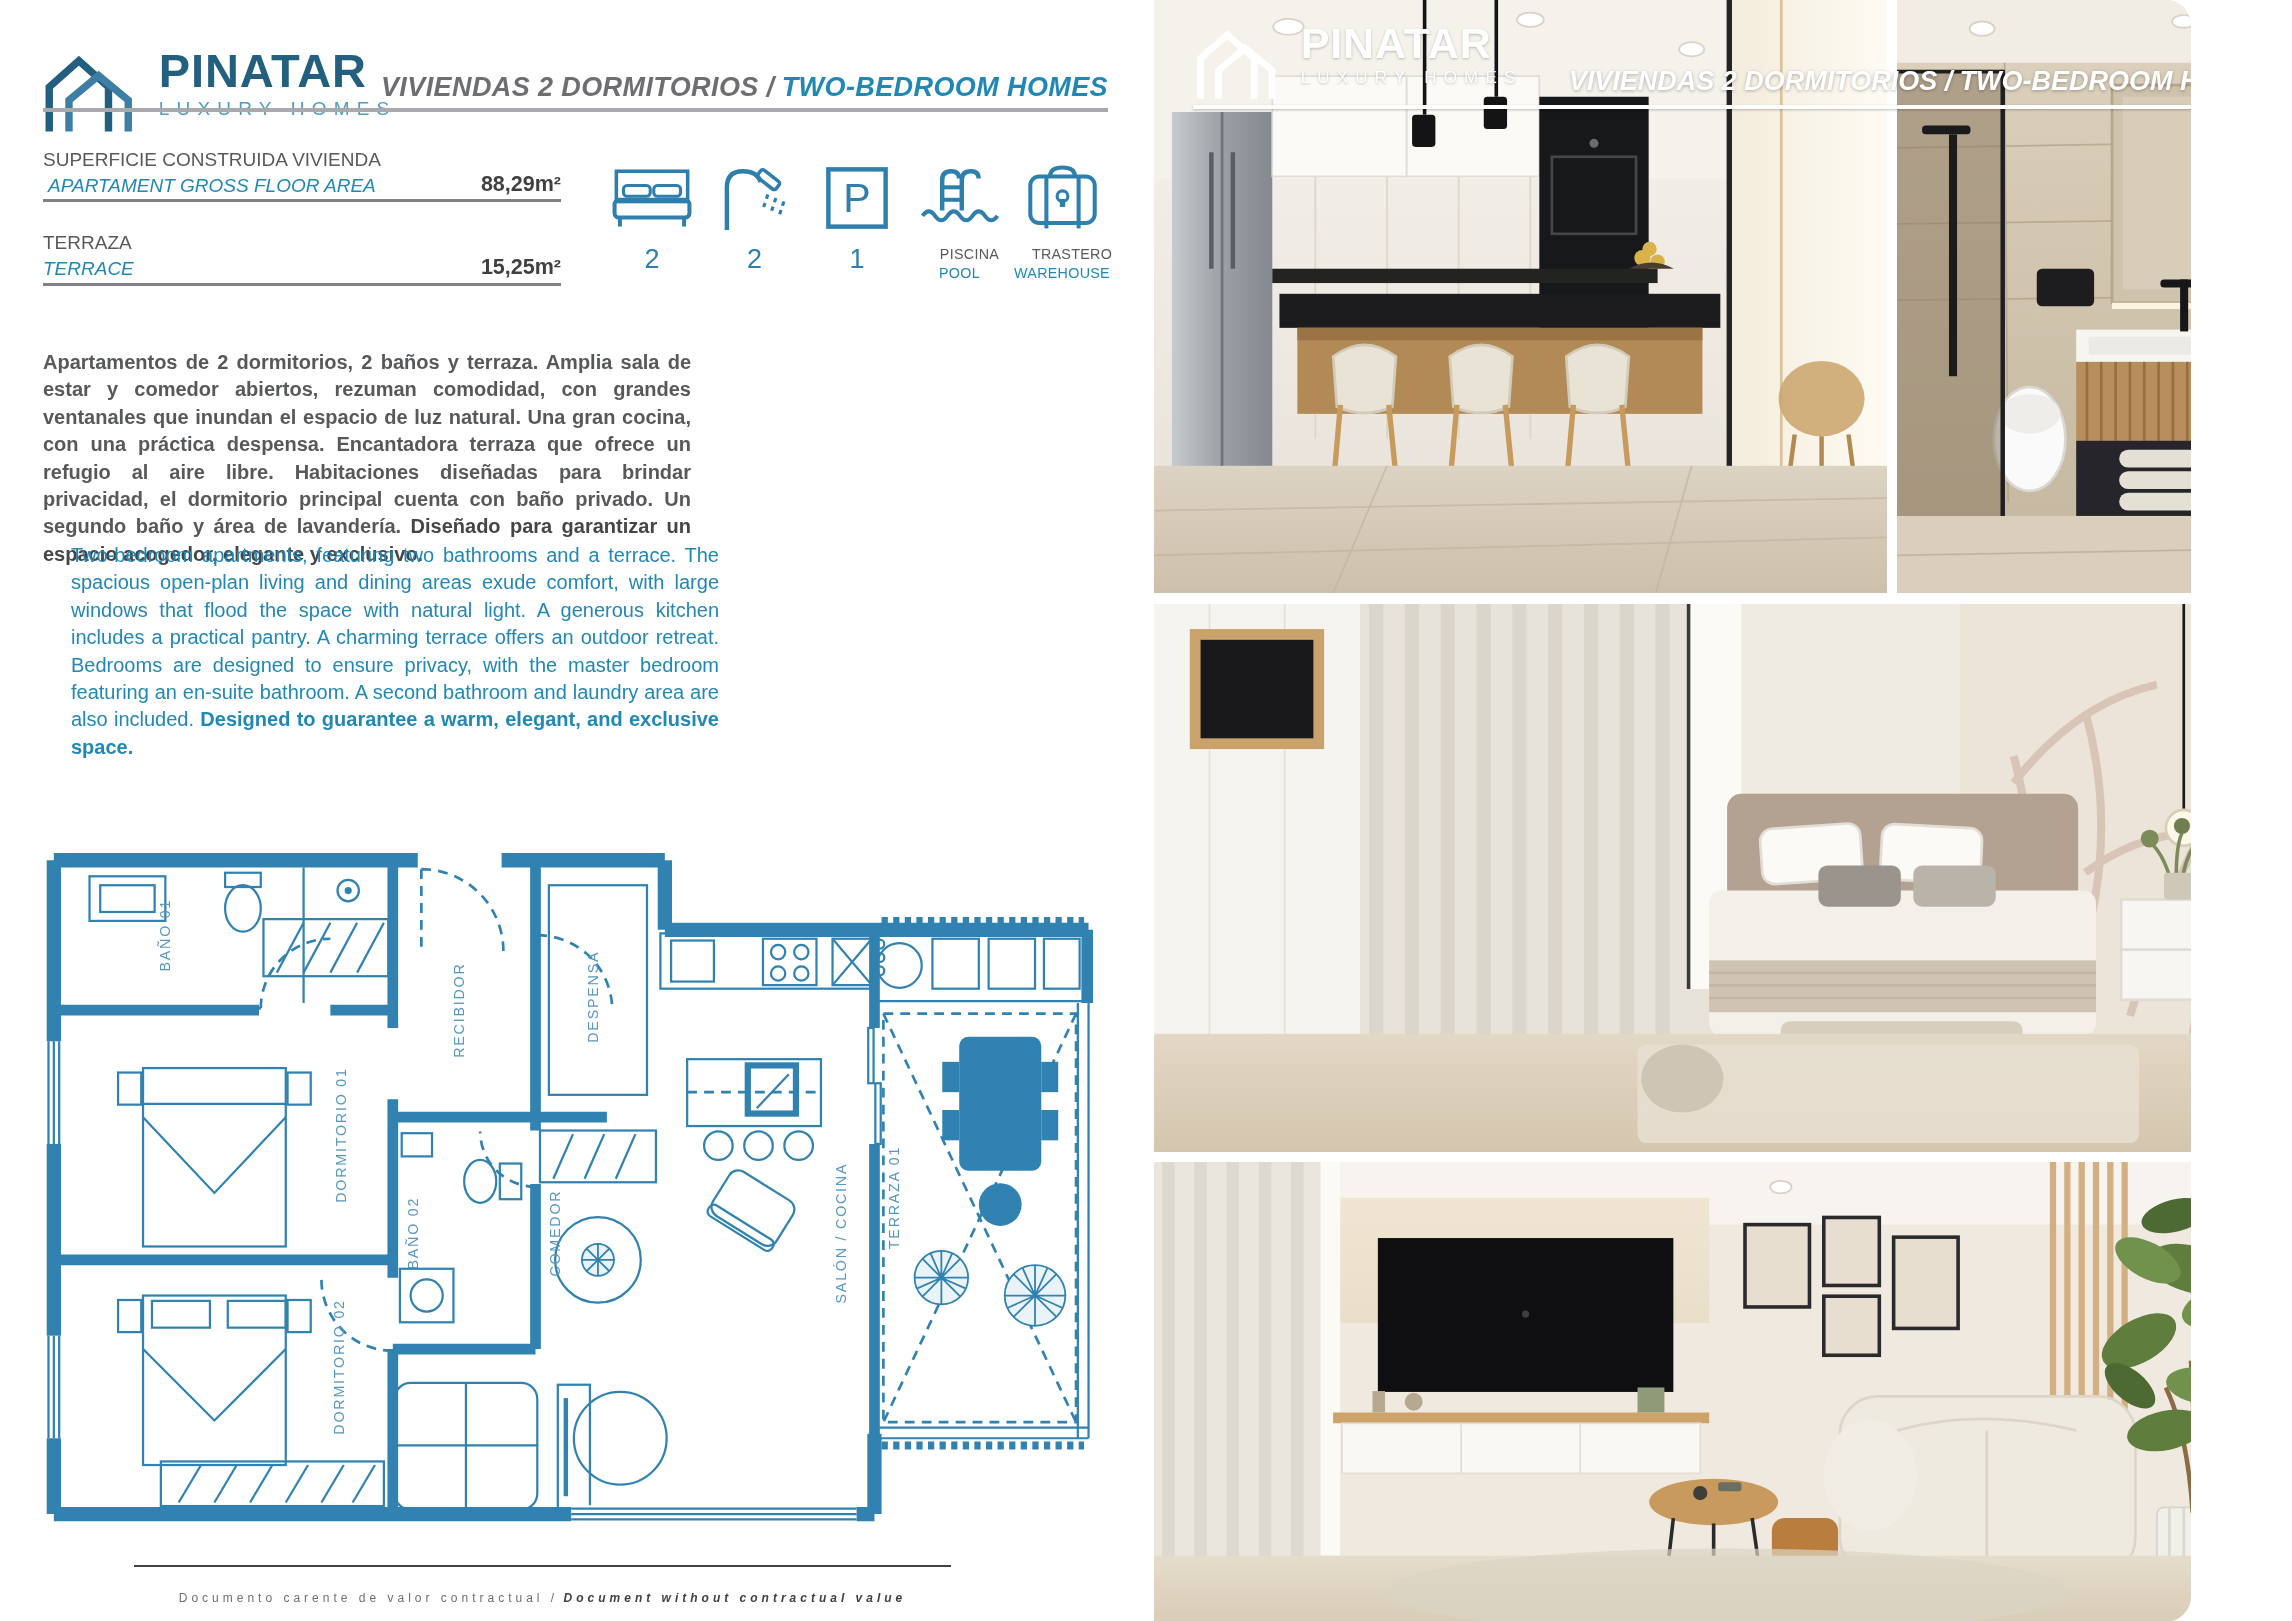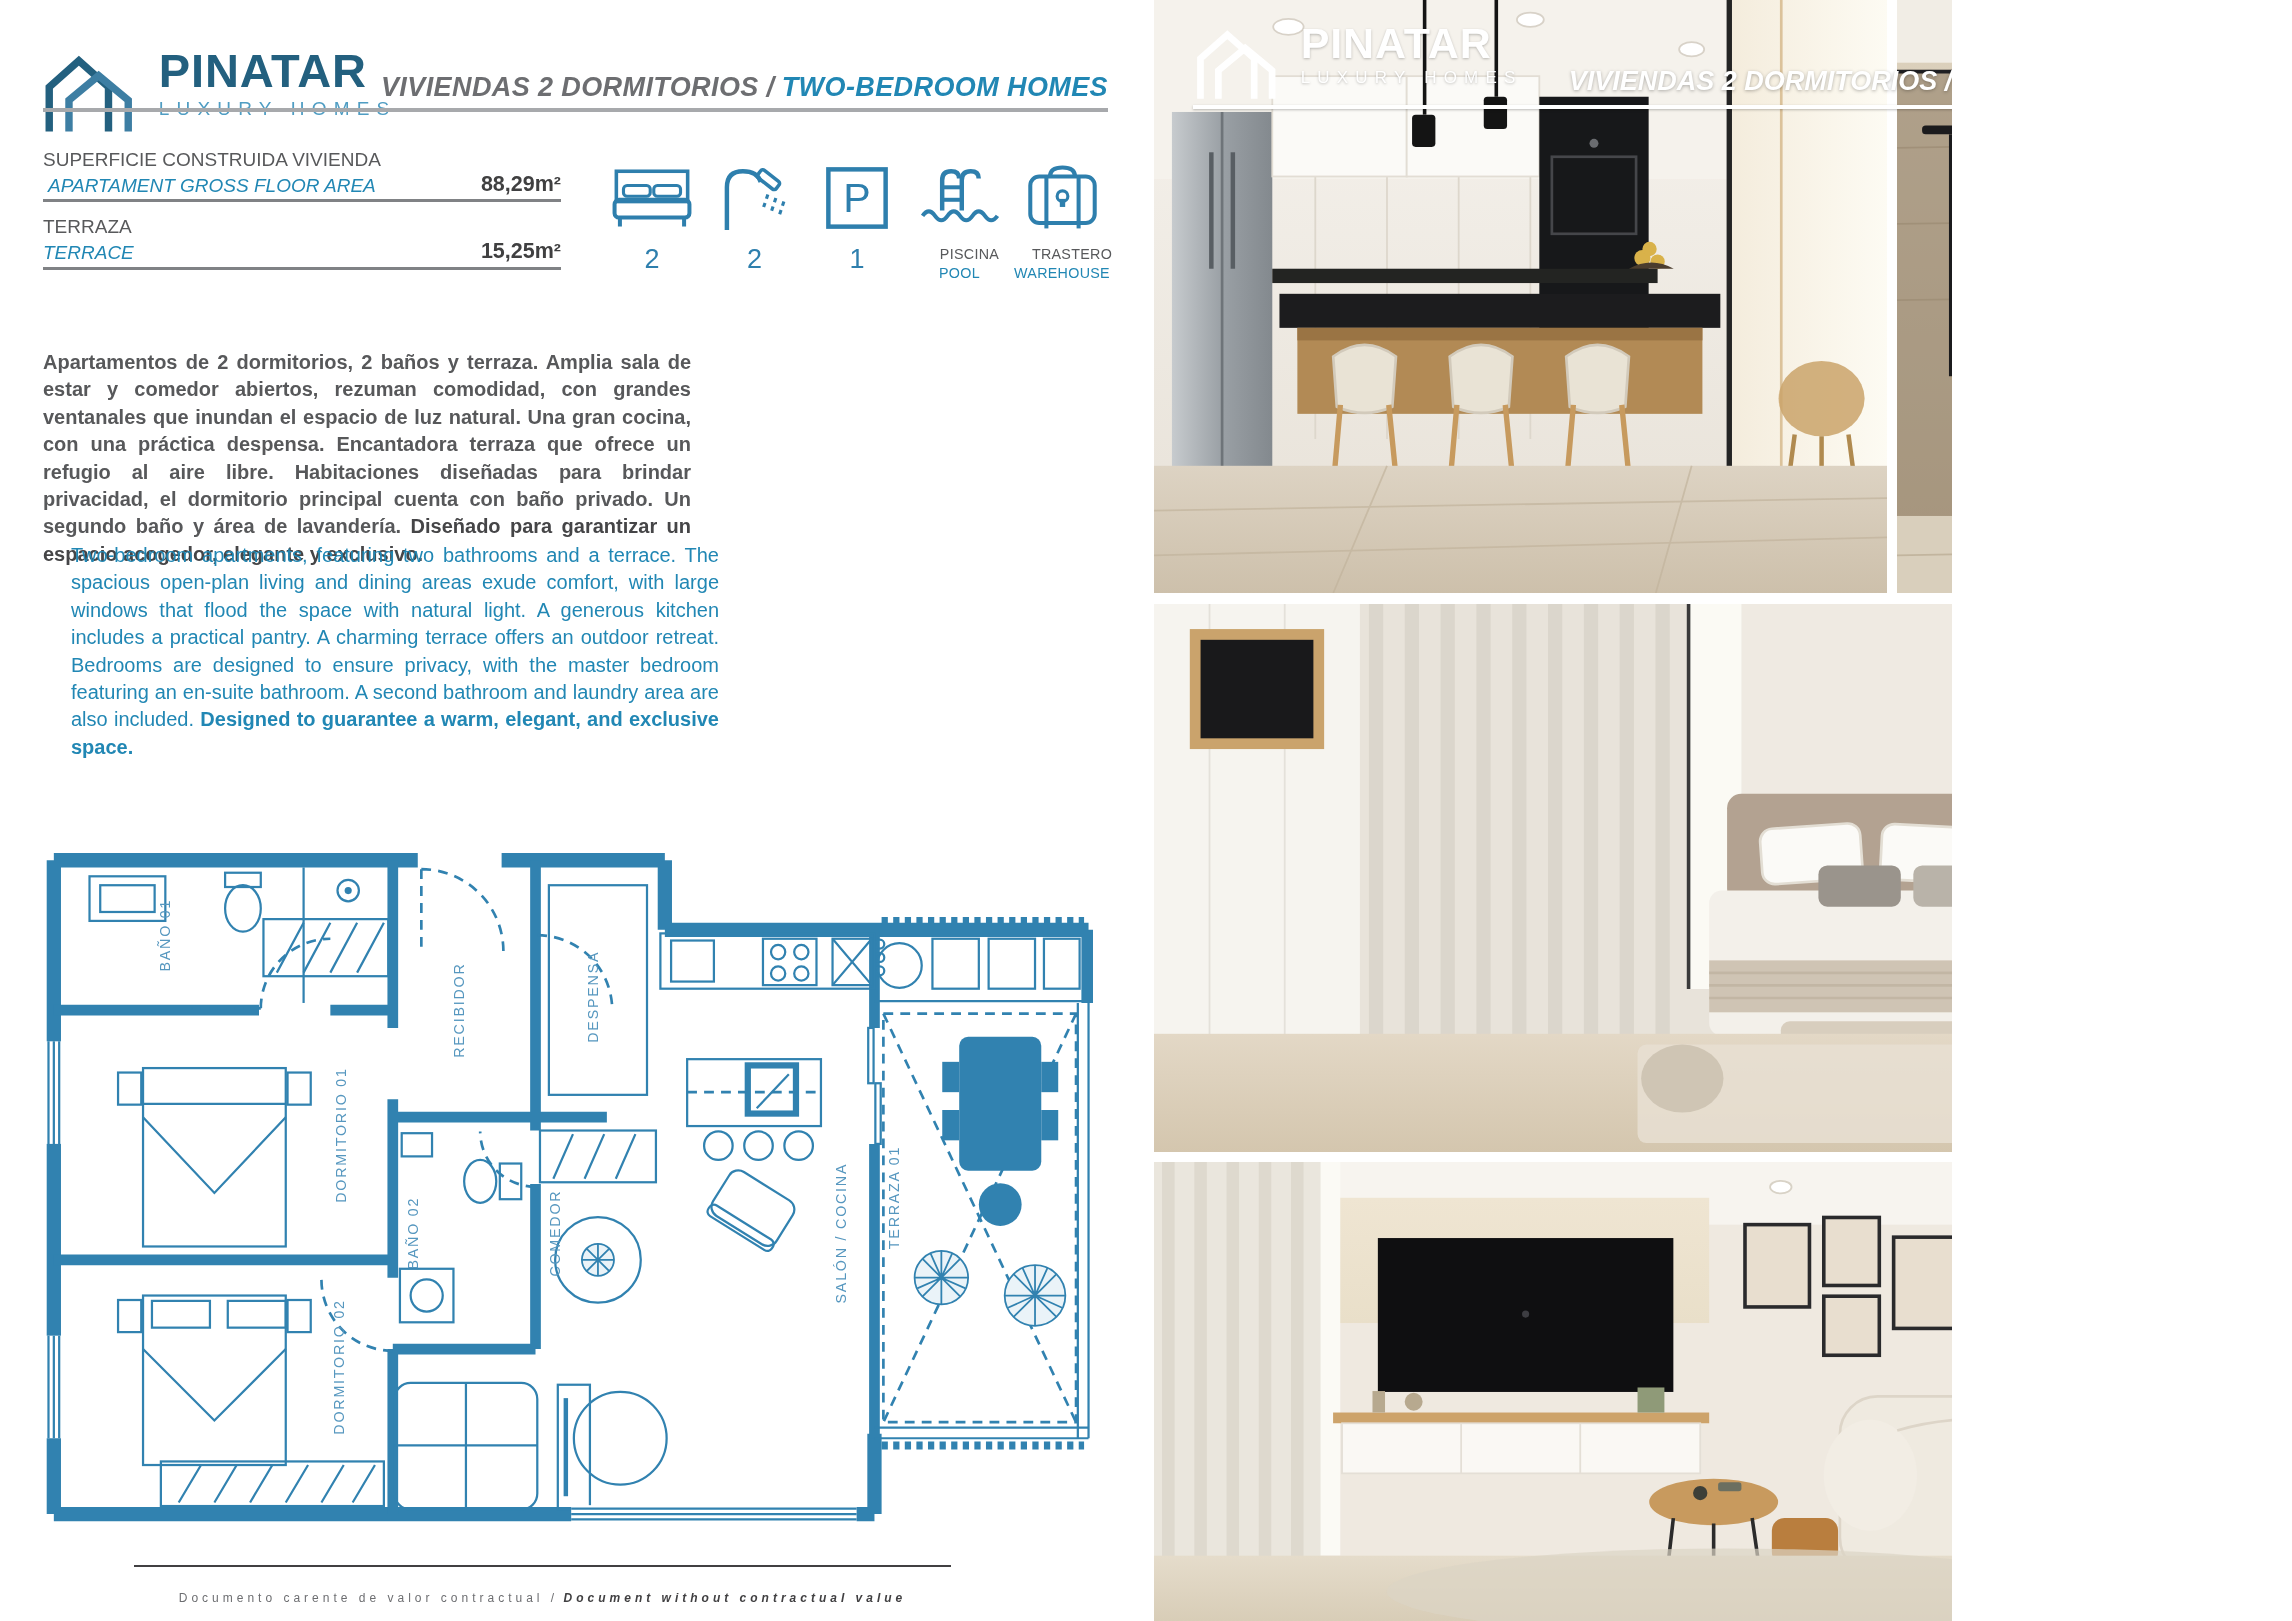--- a/index.html
+++ b/index.html
@@ -1,30 +1,30 @@
 <!DOCTYPE html>
 <html style="font-size:14.3px"><head>
 <meta charset="utf-8">
 <style>
   html,body{margin:0;padding:0;background:#fff;}
-  .page{position:relative;width:1952px;height:1622px;background:#ffffff;overflow:hidden;
-        font-family:"Liberation Sans",sans-serif;}
+  .page{position:relative;width:2191px;height:1622px;background:#ffffff;overflow:hidden;
+        font-family:"Liberation Sans",sans-serif;border-radius:26px;}
   
   .logo{position:absolute;left:41px;top:47px;display:flex;align-items:flex-start;gap:10.7px;}
   .logo svg{display:block;}
   .logo .brand{font-size:47px;font-weight:bold;color:#23607f;letter-spacing:0.9px;line-height:1;}
   .logo .tagline{font-size:19px;color:#4f9dc3;letter-spacing:7.2px;margin-top:3.6px;}
   .header-title{position:absolute;left:376px;top:72px;width:732px;text-align:right;
                 font-style:italic;font-weight:bold;font-size:27px;color:#6d6e71;letter-spacing:0.4px;white-space:nowrap;}
   .header-title .en{color:#2187b4;margin-left:7.2px;}
   .header-rule{position:absolute;left:43px;top:108px;width:1065px;height:3.6px;background:#a7a9ac;}
   
   .specs{position:absolute;left:43px;top:149px;width:518px;}
   .spec-row{border-bottom:3.6px solid #808285;display:flex;justify-content:space-between;
-            align-items:flex-end;padding-bottom:2.7px;margin-bottom:14px;}
+            align-items:flex-end;padding-bottom:2.7px;margin-bottom:30px;}
   .spec-labels .es{font-size:19px;color:#58595b;}
   .spec-labels .en{font-size:19px;color:#2187b4;font-style:italic;margin-top:3.6px;text-align:center;}
   .spec-value{font-size:21.5px;font-weight:bold;color:#404041;}
   
   .features{position:absolute;left:602px;top:164px;width:510px;display:flex;justify-content:space-between;}
   .feature{display:flex;flex-direction:column;align-items:center;width:100px;}
   .feature svg{height:68px;display:block;}
   .feature .value{color:#2e7fad;font-size:27px;margin-top:11.6px;}
   .feature .lbl-es{color:#58595b;font-size:14.3px;margin-top:14.3px;letter-spacing:0.3px;padding-left:20px;}
   .feature .lbl-en{color:#2187b4;font-size:14.3px;margin-top:2.7px;letter-spacing:0.3px;}

